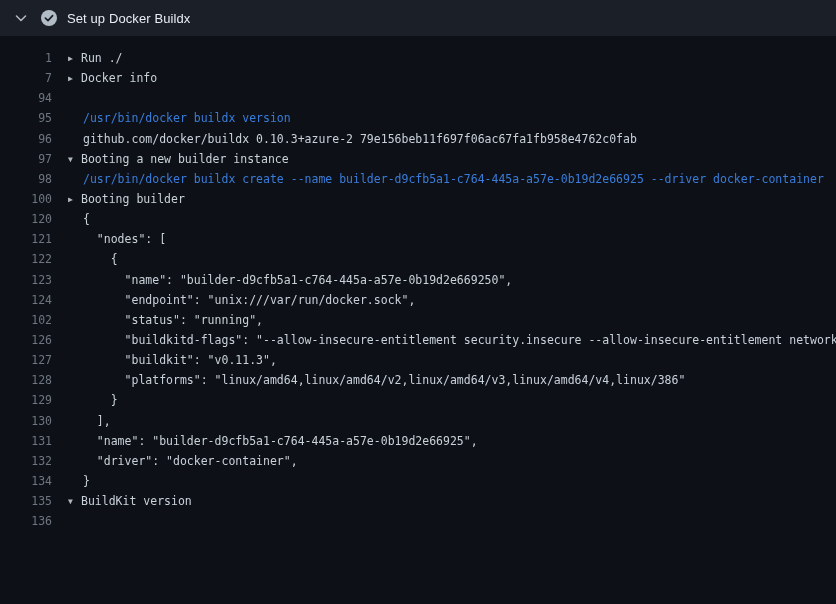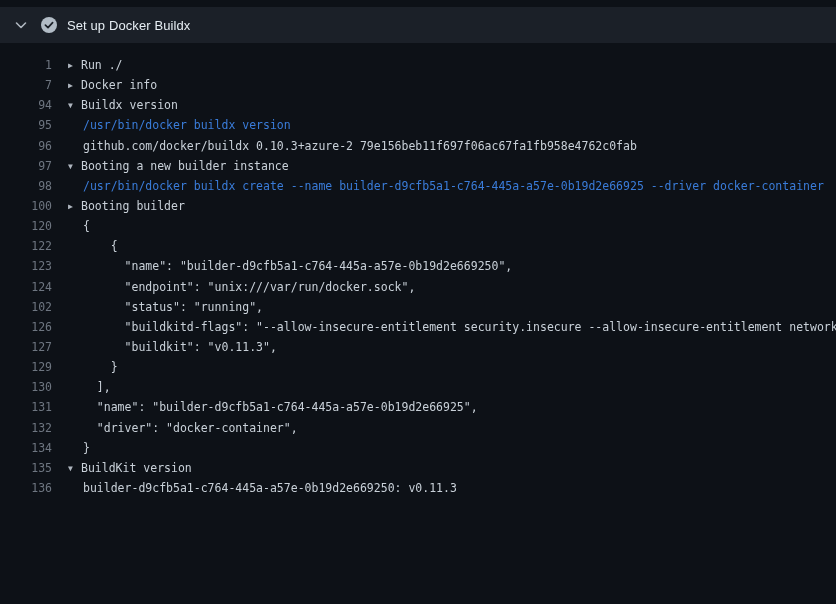--- a/index.html
+++ b/index.html
@@ -4,21 +4,20 @@
 <style>
   html, body {
     margin: 0;
     padding: 0;
     background: #0d1117;
     width: 836px;
     height: 604px;
     overflow: hidden;
   }
   .step-header {
-    margin-top: 7px;
     height: 36px;
     background: #1b2028;
     display: flex;
     align-items: center;
     padding: 0 14px;
     box-sizing: border-box;
     cursor: pointer;
   }
   .chev-icon { width: 14px; height: 14px; margin-right: 13px; flex: none; }
   .check-icon { width: 16px; height: 16px; margin-right: 10px; flex: none; }
@@ -72,33 +71,35 @@
   <svg class="check-icon" viewBox="0 0 16 16">
     <circle cx="8" cy="8" r="8" fill="#b2bcc6"></circle>
     <path d="M4.4 8.2 L7 10.6 L11.6 5.6" fill="none" stroke="#1b2028" stroke-width="1.7" stroke-linecap="round" stroke-linejoin="round"></path>
   </svg>
   <span class="step-title">Set up Docker Buildx</span>
 </div>
 
 <div class="log-area" id="log-area">
     <div class="log-row"><span class="ln">1</span><span class="lc group"><span class="arrow">▶</span><span class="group-label">Run ./</span></span></div>
     <div class="log-row"><span class="ln">7</span><span class="lc group"><span class="arrow">▶</span><span class="group-label">Docker info</span></span></div>
-    <div class="log-row"><span class="ln">94</span><span class="lc group"><span class="arrow">▼</span><span class="group-label">Buildx version</span></span></div>
+    <div class="log-row"><span class="ln">94</span></div>
     <div class="log-row"><span class="ln">95</span><span class="lc plain txt-cmd">/usr/bin/docker buildx version</span></div>
     <div class="log-row"><span class="ln">96</span><span class="lc plain txt-out">github.com/docker/buildx 0.10.3+azure-2 79e156beb11f697f06ac67fa1fb958e4762c0fab</span></div>
     <div class="log-row"><span class="ln">97</span><span class="lc group"><span class="arrow">▼</span><span class="group-label">Booting a new builder instance</span></span></div>
     <div class="log-row"><span class="ln">98</span><span class="lc plain txt-cmd">/usr/bin/docker buildx create --name builder-d9cfb5a1-c764-445a-a57e-0b19d2e66925 --driver docker-container</span></div>
     <div class="log-row"><span class="ln">100</span><span class="lc group"><span class="arrow">▶</span><span class="group-label">Booting builder</span></span></div>
     <div class="log-row"><span class="ln">120</span><span class="lc plain txt-out">{</span></div>
+    <div class="log-row"><span class="ln">121</span><span class="lc plain txt-out">  "nodes": [</span></div>
     <div class="log-row"><span class="ln">122</span><span class="lc plain txt-out">    {</span></div>
     <div class="log-row"><span class="ln">123</span><span class="lc plain txt-out">      "name": "builder-d9cfb5a1-c764-445a-a57e-0b19d2e669250",</span></div>
     <div class="log-row"><span class="ln">124</span><span class="lc plain txt-out">      "endpoint": "unix:///var/run/docker.sock",</span></div>
     <div class="log-row"><span class="ln">102</span><span class="lc plain txt-out">      "status": "running",</span></div>
     <div class="log-row"><span class="ln">126</span><span class="lc plain txt-out">      "buildkitd-flags": "--allow-insecure-entitlement security.insecure --allow-insecure-entitlement network.host",</span></div>
     <div class="log-row"><span class="ln">127</span><span class="lc plain txt-out">      "buildkit": "v0.11.3",</span></div>
+    <div class="log-row"><span class="ln">128</span><span class="lc plain txt-out">      "platforms": "linux/amd64,linux/amd64/v2,linux/amd64/v3,linux/amd64/v4,linux/386"</span></div>
     <div class="log-row"><span class="ln">129</span><span class="lc plain txt-out">    }</span></div>
     <div class="log-row"><span class="ln">130</span><span class="lc plain txt-out">  ],</span></div>
     <div class="log-row"><span class="ln">131</span><span class="lc plain txt-out">  "name": "builder-d9cfb5a1-c764-445a-a57e-0b19d2e66925",</span></div>
     <div class="log-row"><span class="ln">132</span><span class="lc plain txt-out">  "driver": "docker-container",</span></div>
     <div class="log-row"><span class="ln">134</span><span class="lc plain txt-out">}</span></div>
     <div class="log-row"><span class="ln">135</span><span class="lc group"><span class="arrow">▼</span><span class="group-label">BuildKit version</span></span></div>
-    <div class="log-row"><span class="ln">136</span><span class="lc plain txt-out">builder-d9cfb5a1-c764-445a-a57e-0b19d2e669250: v0.11.3</span></div>
+    <div class="log-row"><span class="ln">136</span></div>
   </div>
 
 </body></html>

